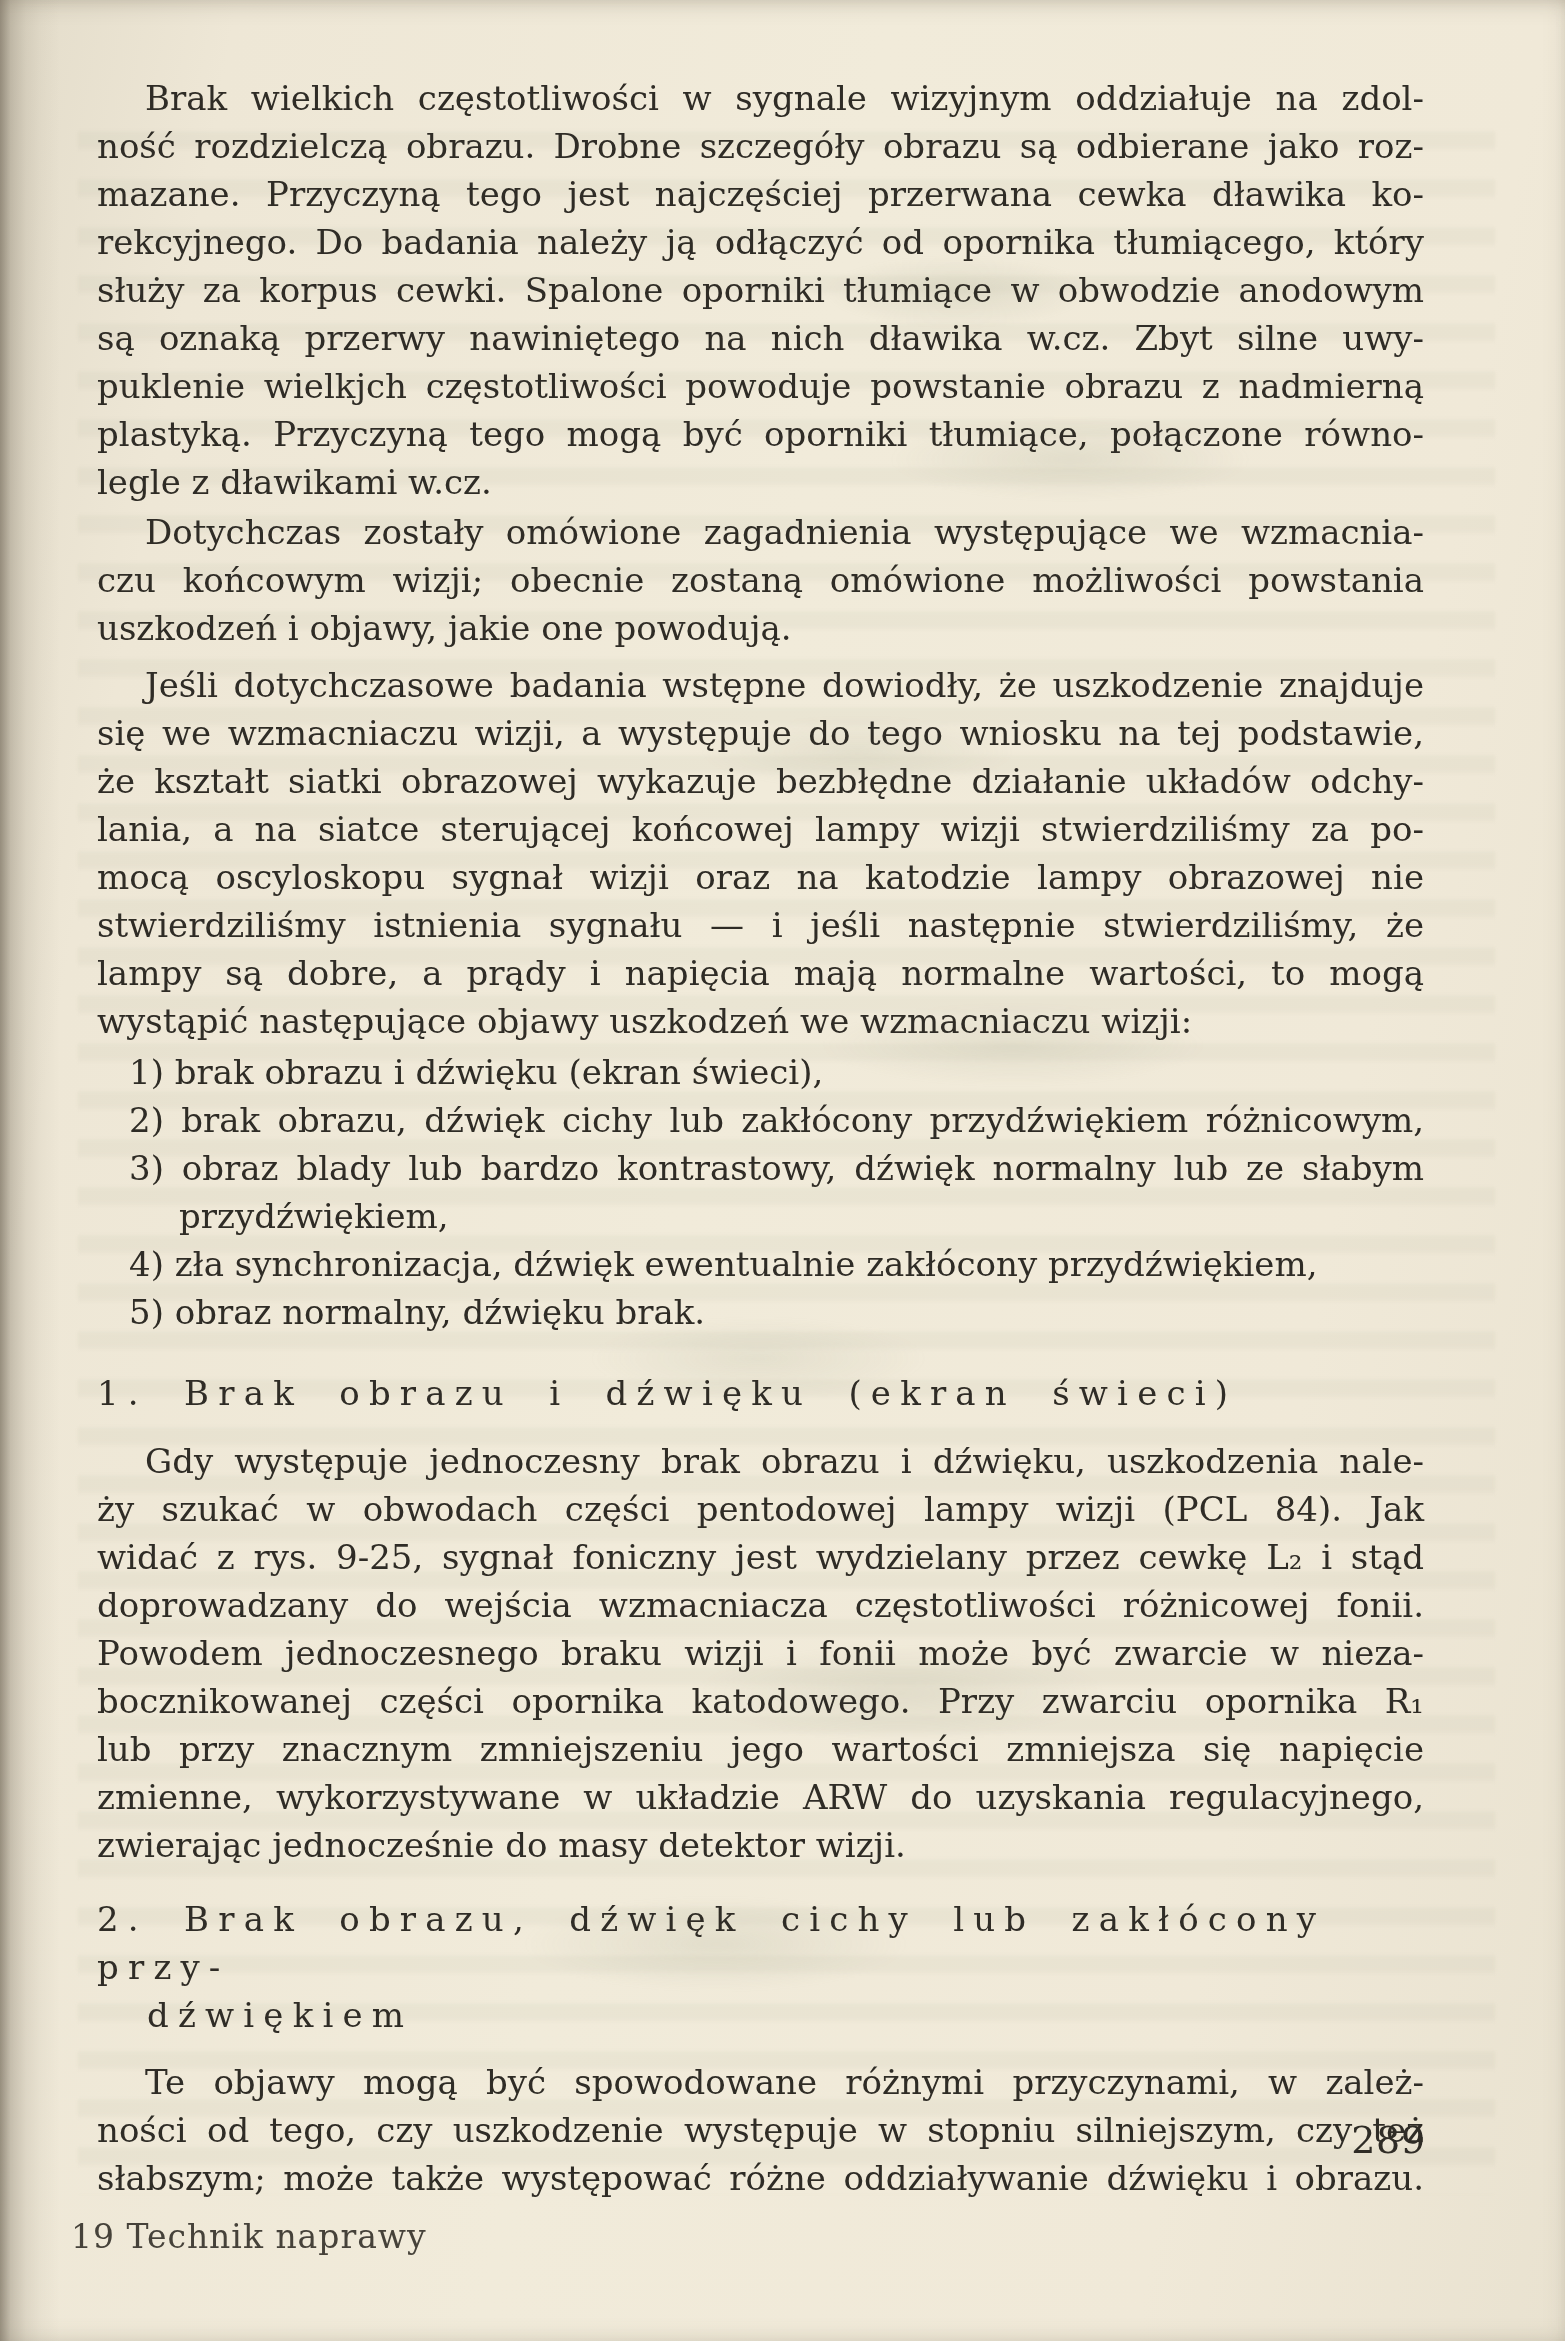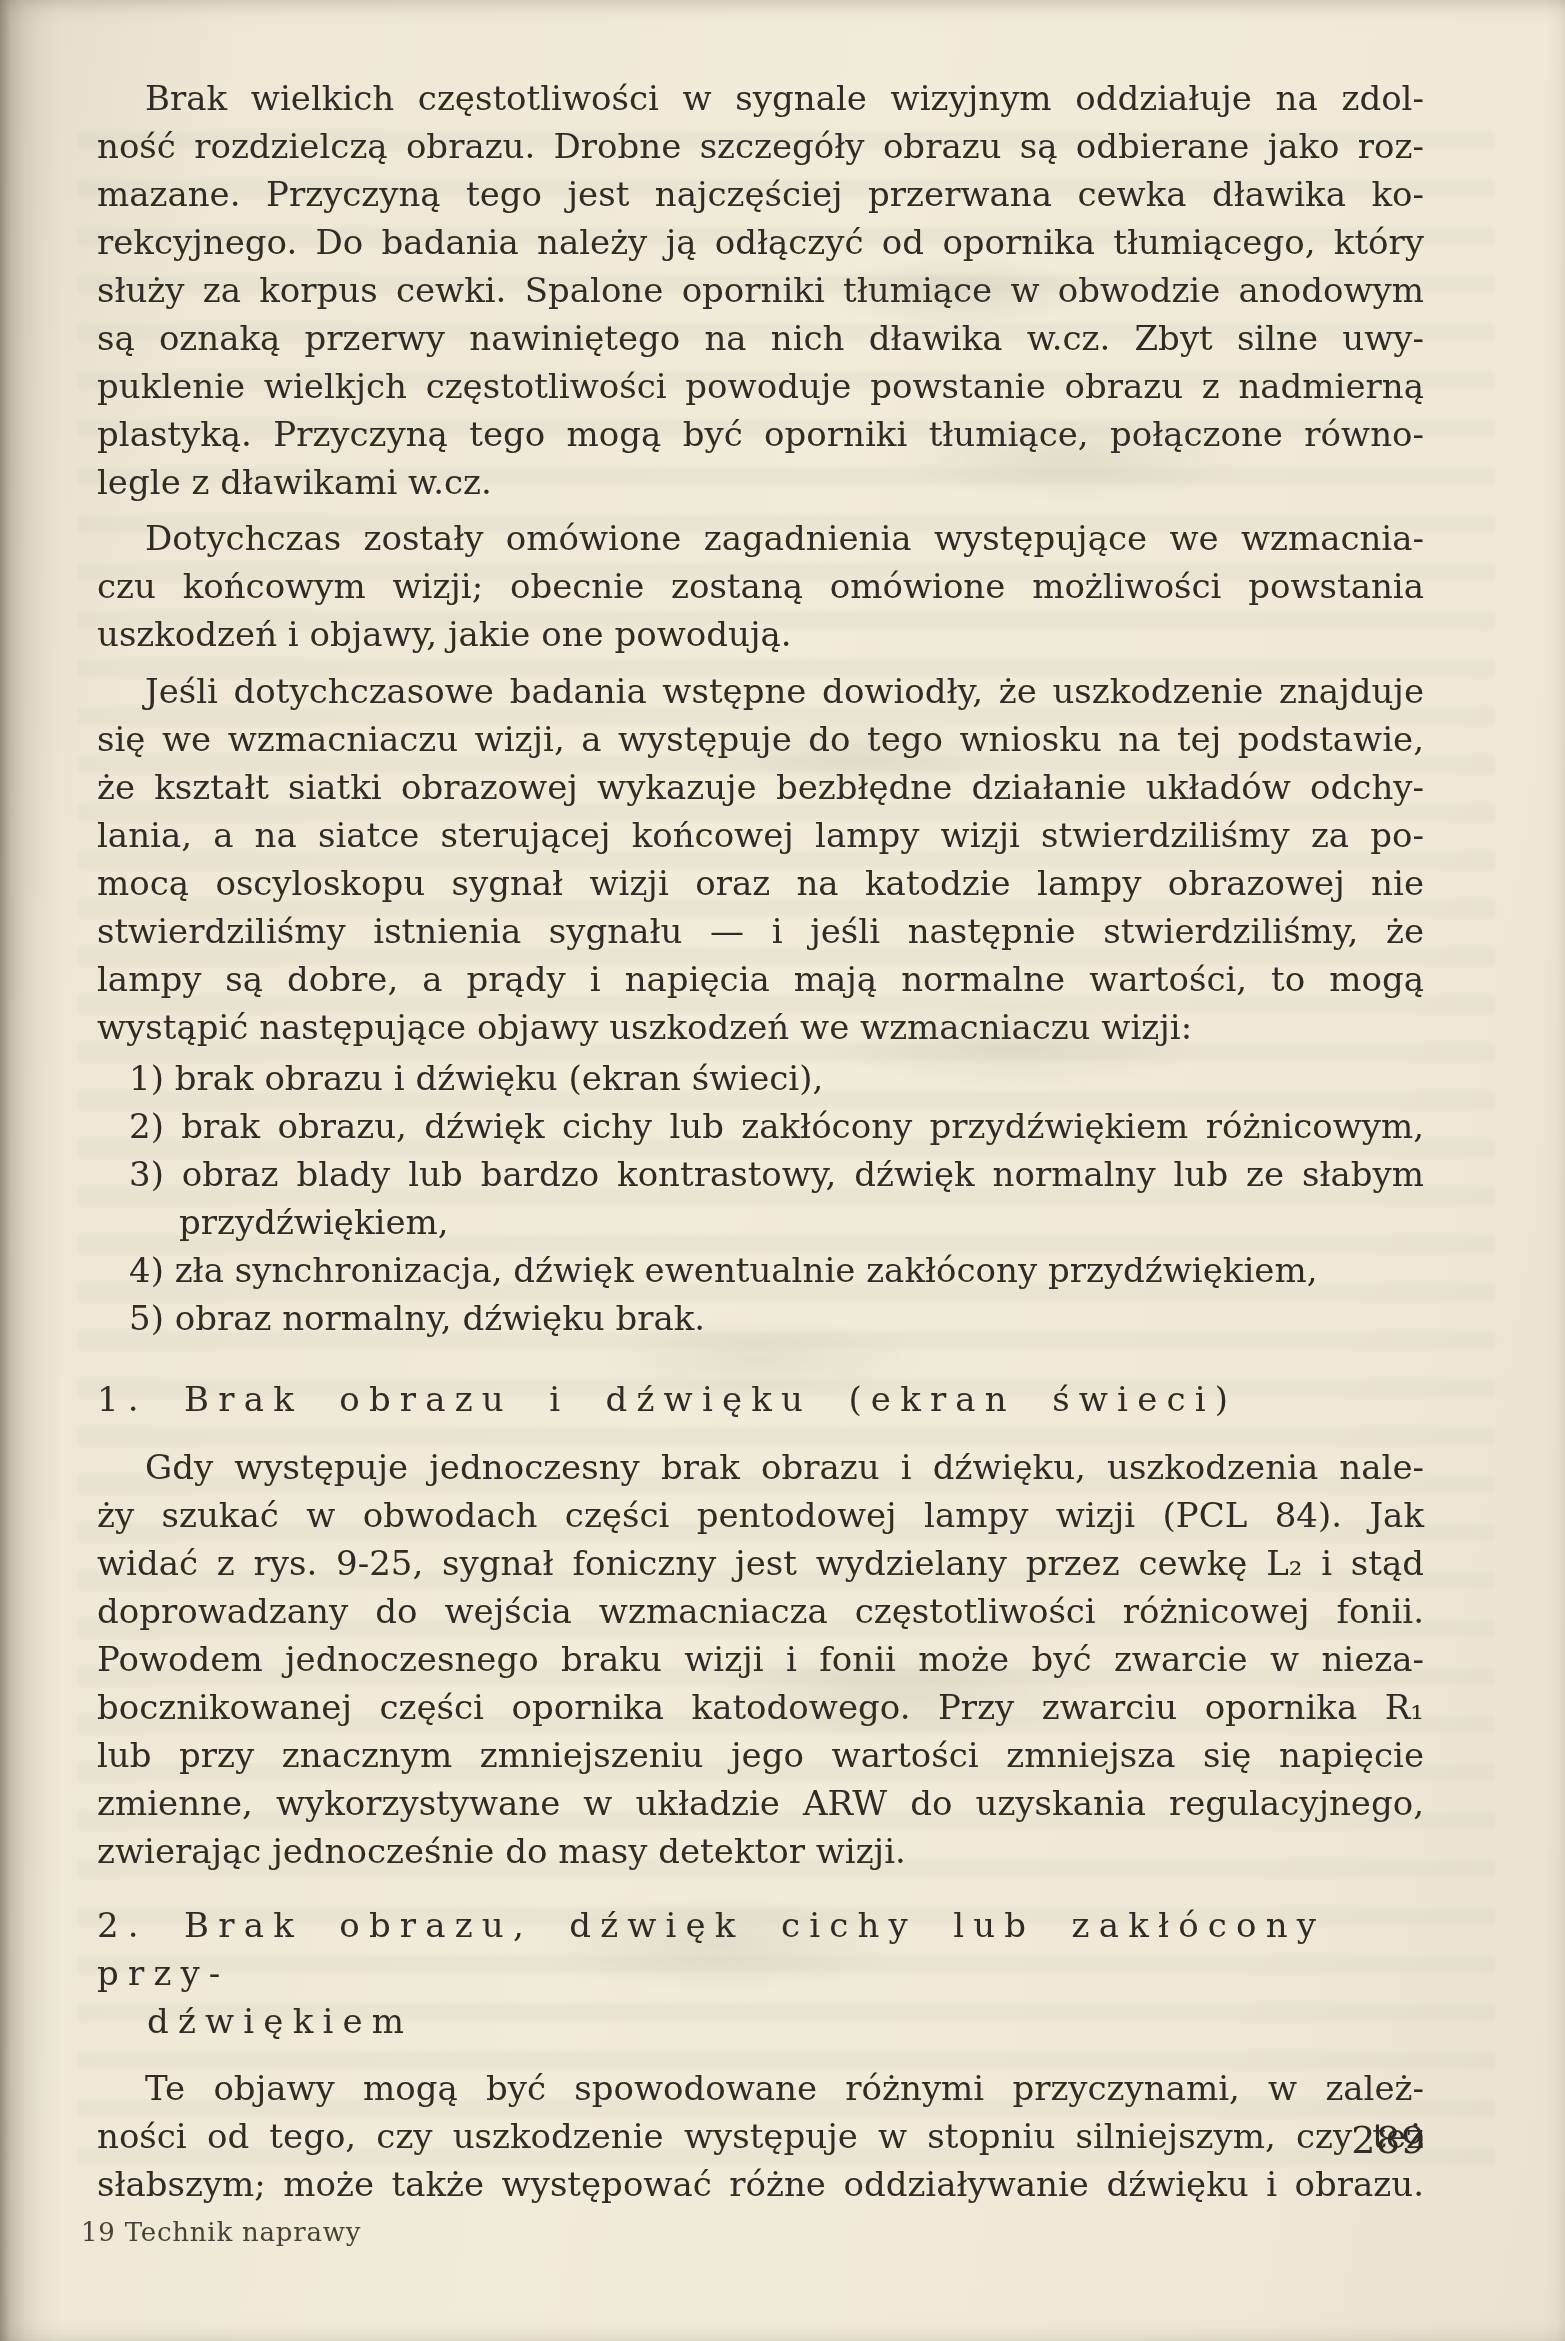--- a/index.html
+++ b/index.html
@@ -53,43 +53,43 @@
   .line.hang { padding-left:50px; }
   .heading .line {
     letter-spacing:.27em; word-spacing:.48em;
     text-align:left; text-align-last:left;
   }
   .page-number {
     position:absolute; right:145px; top:2118px;
     font-size:38px; color:#2f2c26; letter-spacing:.02em;
   }
   .footer-note {
-    position:absolute; left:81px; top:2217px;
-    font-size:26px; color:#46423a; letter-spacing:.03em;
+    position:absolute; left:71px; top:2217px;
+    font-size:33px; color:#46423a; letter-spacing:.03em;
   }
 </style>
 </head>
 <body>
 
 <div class="scan">
   <div class="bleed"></div>
   <div class="edge-left"></div>
   <main class="text-block">
       <div class="block paragraph">
         <div class="line j in">Brak wielkich częstotliwości w sygnale wizyjnym oddziałuje na zdol-</div>
         <div class="line j">ność rozdzielczą obrazu. Drobne szczegóły obrazu są odbierane jako roz-</div>
         <div class="line j">mazane. Przyczyną tego jest najczęściej przerwana cewka dławika ko-</div>
         <div class="line j">rekcyjnego. Do badania należy ją odłączyć od opornika tłumiącego, który</div>
         <div class="line j">służy za korpus cewki. Spalone oporniki tłumiące w obwodzie anodowym</div>
         <div class="line j">są oznaką przerwy nawiniętego na nich dławika w.cz. Zbyt silne uwy-</div>
         <div class="line j">puklenie wielkjch częstotliwości powoduje powstanie obrazu z nadmierną</div>
         <div class="line j">plastyką. Przyczyną tego mogą być oporniki tłumiące, połączone równo-</div>
         <div class="line">legle z dławikami w.cz.</div>
       </div>
-      <div class="block paragraph" style="margin-top: 8px;">
+      <div class="block paragraph" style="margin-top: 2px;">
         <div class="line j in">Dotychczas zostały omówione zagadnienia występujące we wzmacnia-</div>
         <div class="line j">czu końcowym wizji; obecnie zostaną omówione możliwości powstania</div>
         <div class="line">uszkodzeń i objawy, jakie one powodują.</div>
       </div>
       <div class="block paragraph" style="margin-top: 8.6px;">
         <div class="line j in">Jeśli dotychczasowe badania wstępne dowiodły, że uszkodzenie znajduje</div>
         <div class="line j">się we wzmacniaczu wizji, a występuje do tego wniosku na tej podstawie,</div>
         <div class="line j">że kształt siatki obrazowej wykazuje bezbłędne działanie układów odchy-</div>
         <div class="line j">lania, a na siatce sterującej końcowej lampy wizji stwierdziliśmy za po-</div>
         <div class="line j">mocą oscyloskopu sygnał wizji oraz na katodzie lampy obrazowej nie</div>

